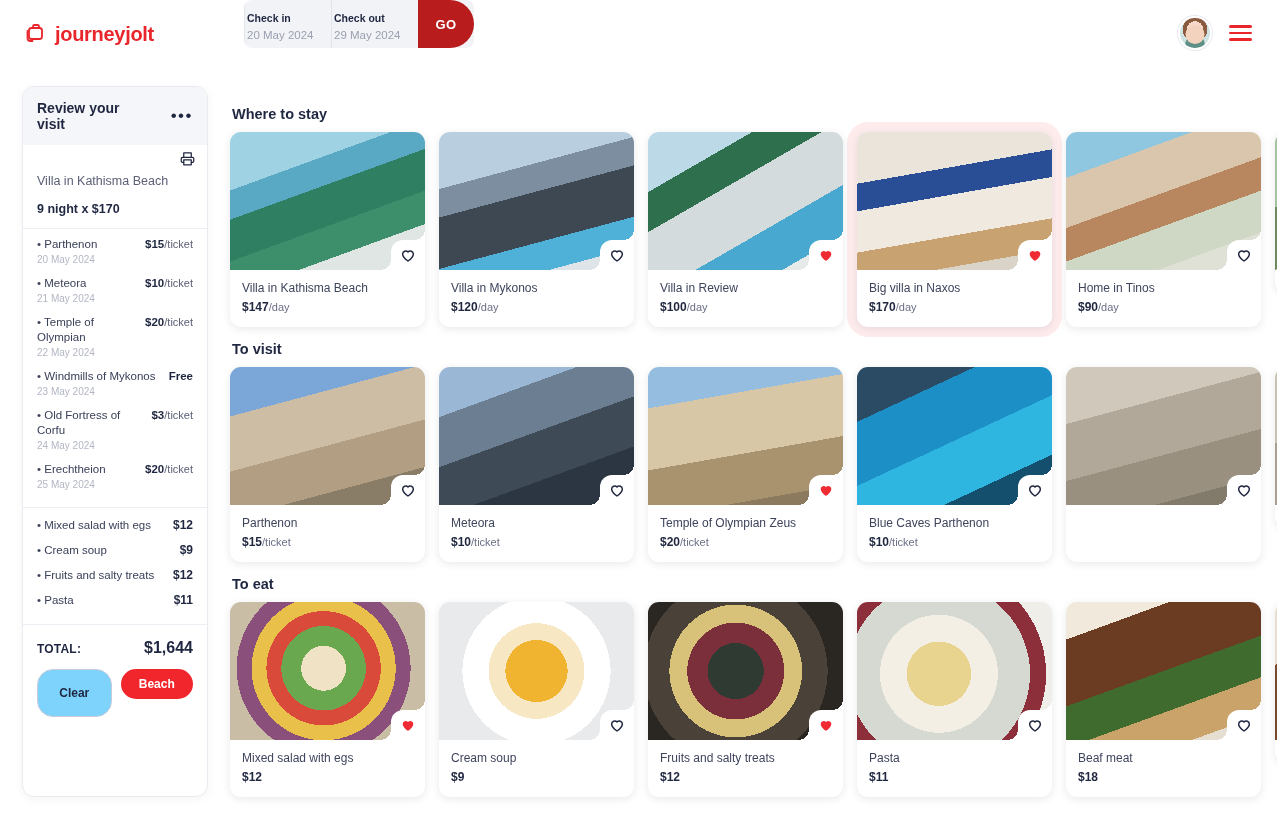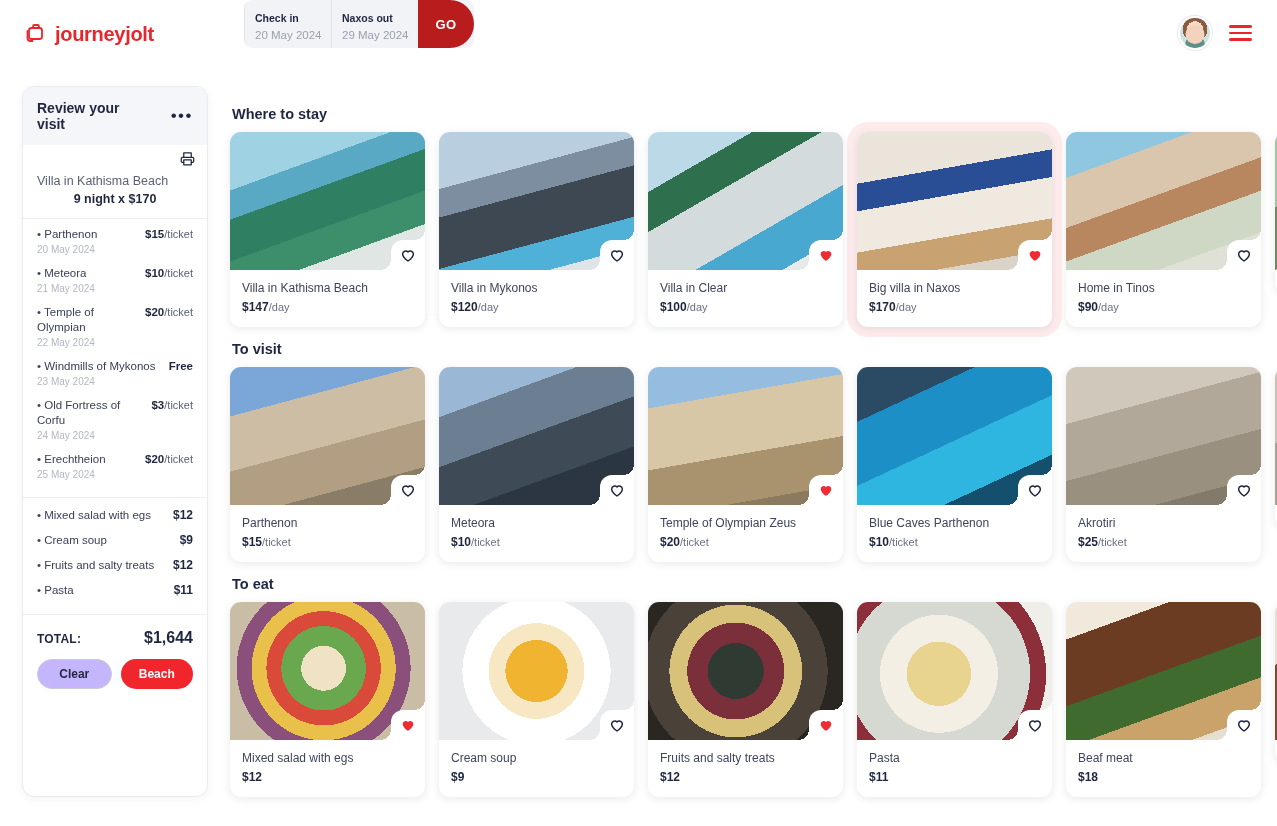--- a/index.html
+++ b/index.html
@@ -39,21 +39,21 @@
   }
   .sb-desc {
     width: 582px;
     padding: 6px 14px 0 14px;
     display: flex; flex-direction: column; justify-content: center;
   }
   .sb-label { font-size: 10.5px; font-weight: 700; color: #1f2640; line-height: 15px; }
   .sb-value { font-size: 12.5px; color: #9b9faf; line-height: 18px; white-space: nowrap; }
   .sb-date {
     width: 87px;
-    padding: 6px 10px 0 10px;
+    padding: 6px 10px 0 2px;
     display: flex; flex-direction: column; justify-content: center;
     border-left: 1px solid #e3e5ec;
   }
   .sb-date .sb-label { font-size: 10.5px; }
   .sb-date .sb-value { font-size: 11.5px; }
   .go-btn {
     width: 56px;
     background: #b91c1c;
     color: #ffffff;
     border: none;
@@ -107,21 +107,21 @@
     background: #f5f6f9;
     padding: 13px 14px;
     display: flex; align-items: center; justify-content: space-between; gap: 36px;
   }
   .sb-title { font-size: 14px; font-weight: 700; color: #1f2640; }
   .dots { font-size: 17px; color: #1f2640; letter-spacing: 1.5px; cursor: pointer; line-height: 10px; }
 
   .sb-stay { padding: 10px 14px 12px 14px; position: relative; border-bottom: 1px solid #eceef3; }
   .print-icon { position: absolute; right: 12px; top: 6px; cursor: pointer; }
   .stay-name { font-size: 12.5px; color: #5b6076; margin-top: 18px; line-height: 17px; }
-  .stay-sub { font-size: 12.5px; font-weight: 700; color: #1f2640; margin-top: 2px; text-align: center; }
+  .stay-sub { font-size: 12.5px; font-weight: 700; color: #1f2640; margin-top: 12px; }
 
   .sb-list { padding: 8px 14px 6px 14px; border-bottom: 1px solid #eceef3; }
   .sb-row { margin-bottom: 9px; }
   .sb-row-top { display: flex; justify-content: space-between; align-items: baseline; gap: 4px; }
   .sb-row-name { font-size: 11.5px; color: #3a4059; line-height: 15px; }
   .sb-row-name:before { content: "• "; color: #3a4059; }
   .sb-row-price { font-size: 11px; color: #5b6076; white-space: nowrap; }
   .sb-row-price b { font-size: 11.5px; color: #1f2640; font-weight: 700; }
   .sb-row-date { font-size: 10px; color: #b3b7c4; margin-top: 1px; line-height: 14px; }
 
@@ -130,22 +130,22 @@
   .food-name { font-size: 11.5px; color: #3a4059; }
   .food-name:before { content: "• "; }
   .food-price { font-size: 12px; font-weight: 700; color: #1f2640; }
 
   .sb-total { padding: 14px 14px 6px 14px; display: flex; justify-content: space-between; align-items: baseline; gap: 24px; }
   .total-label { font-size: 12px; font-weight: 700; color: #1f2640; letter-spacing: 0.2px; }
   .total-val { font-size: 16px; font-weight: 700; color: #1f2640; }
 
   .sb-actions { padding: 6px 14px 18px 14px; display: flex; gap: 9px; }
   .btn-clear {
-    flex: 1; height: 30px; border-radius: 16px;
-    border: 1px solid #c9ccd8; background: #c4b5fd;
+    flex: 1; height: 48px; border-radius: 16px;
+    border: 1px solid #c9ccd8; background: #7dd3fc;
     font-size: 12px; font-weight: 700; color: #1f2640; cursor: pointer;
     font-family: "Liberation Sans", sans-serif;
   }
   .btn-book {
     flex: 1; height: 30px; border-radius: 16px;
     border: none; background: #f0262c;
     font-size: 12px; font-weight: 700; color: #ffffff; cursor: pointer;
     font-family: "Liberation Sans", sans-serif;
   }
 
@@ -242,21 +242,21 @@
     </span>
     <span>journeyjolt</span>
   </div>
 
   <div class="searchbar">
     <div class="sb-date">
       <span class="sb-label">Check in</span>
       <span class="sb-value">20 May 2024</span>
     </div>
     <div class="sb-date">
-      <span class="sb-label">Naxos out</span>
+      <span class="sb-label">Check out</span>
       <span class="sb-value">29 May 2024</span>
     </div>
     <button class="go-btn">GO</button>
   </div>
 
   <div class="header-right">
     <div class="avatar"></div>
     <div class="burger">
         <i></i>
         <i></i>
@@ -399,21 +399,21 @@
             </div>
             <div class="card">
               <div class="card-img img-villa-askos">
                 <div class="heart">
                   <svg width="16" height="16" viewBox="0 0 24 24" fill="#ef2b34">
                     <path d="M12 21s-8-5.2-8-10.4A4.6 4.6 0 0 1 12 7.6a4.6 4.6 0 0 1 8 3C20 15.8 12 21 12 21z"></path>
                   </svg>
                 </div>
               </div>
               <div class="card-body">
-                <div class="card-name">Villa in Clear</div>
+                <div class="card-name">Villa in Review</div>
                 <div class="card-price"><b>$100</b><span>/day</span></div>
               </div>
             </div>
             <div class="card sel">
               <div class="card-img img-villa-naxos">
                 <div class="heart">
                   <svg width="16" height="16" viewBox="0 0 24 24" fill="#ef2b34">
                     <path d="M12 21s-8-5.2-8-10.4A4.6 4.6 0 0 1 12 7.6a4.6 4.6 0 0 1 8 3C20 15.8 12 21 12 21z"></path>
                   </svg>
                 </div>
@@ -500,24 +500,20 @@
               </div>
             </div>
             <div class="card">
               <div class="card-img img-akrotiri">
                 <div class="heart">
                   <svg width="16" height="16" viewBox="0 0 24 24" fill="none" stroke="#1f2640" stroke-width="2.2" stroke-linejoin="round">
                     <path d="M12 21s-8-5.2-8-10.4A4.6 4.6 0 0 1 12 7.6a4.6 4.6 0 0 1 8 3C20 15.8 12 21 12 21z"></path>
                   </svg>
                 </div>
               </div>
-              <div class="card-body">
-                <div class="card-name">Akrotiri</div>
-                <div class="card-price"><b>$25</b><span>/ticket</span></div>
-              </div>
             </div>
             <div class="card-peek">
               <div class="card" style="box-shadow:0 2px 9px rgba(31,38,64,0.10)">
                 <div class="card-img img-akrotiri-peek"></div>
                 <div class="card-body"></div>
               </div>
             </div>
           </div>
         </div>
         <div class="section sec-eat">

